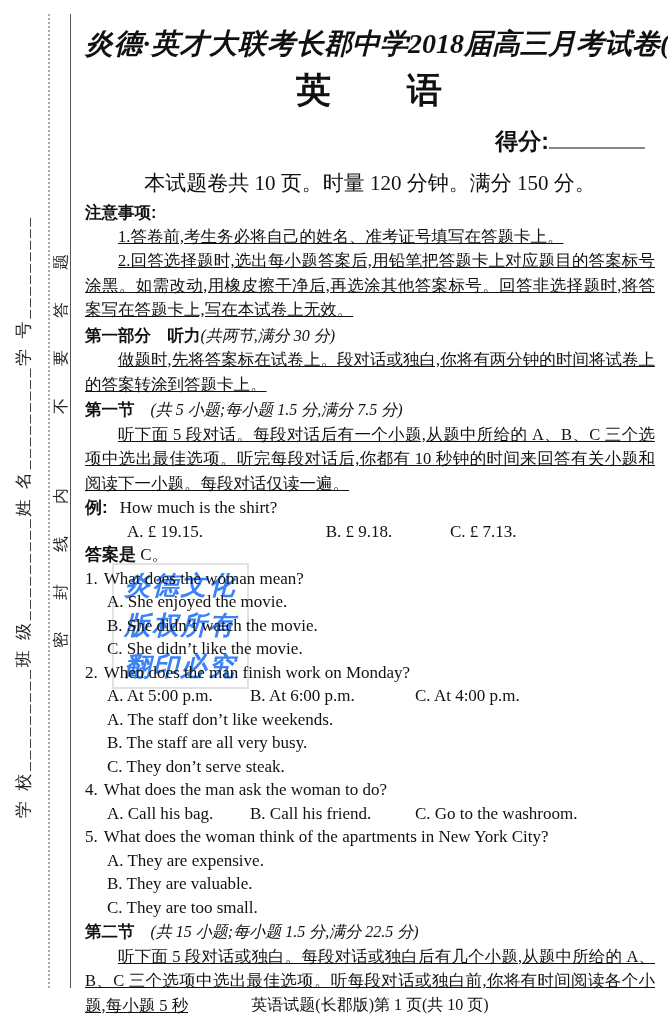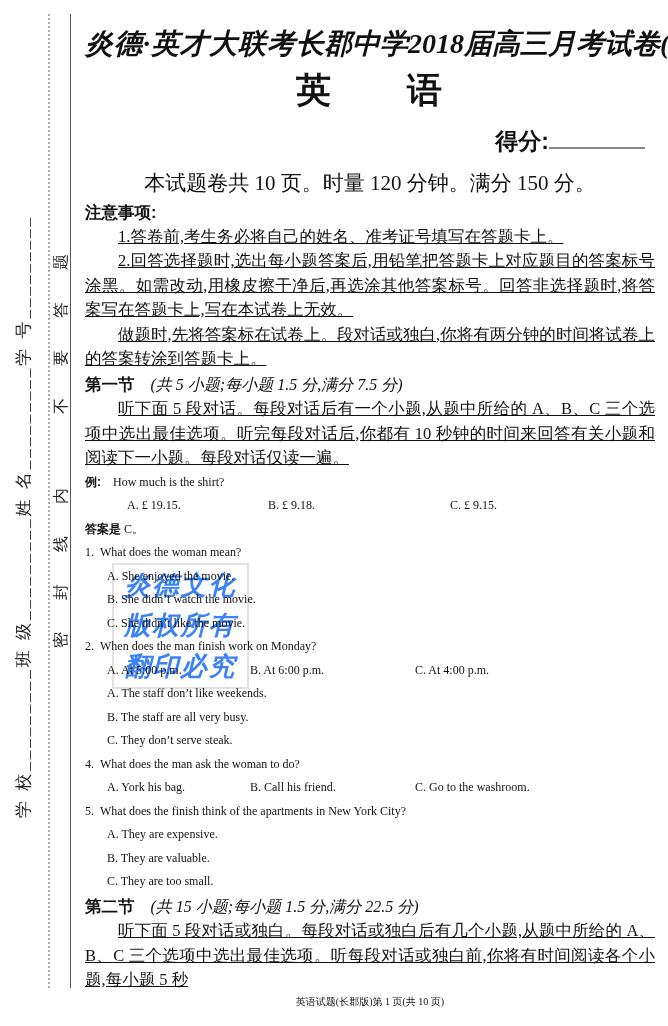--- a/index.html
+++ b/index.html
@@ -25,34 +25,34 @@
   .score-row{margin-top:16px;text-align:right;padding-right:10px;font-size:23px;line-height:22px;}
   .score-label{font-weight:bold;font-family:"Liberation Sans","DejaVu Sans",sans-serif;}
   .score-blank{display:inline-block;width:96px;height:14px;border-bottom:2px solid #888;}
   .meta{margin-top:16px;text-align:center;font-size:21px;}
   .notice-h{margin-top:3px;font-size:16.5px;font-weight:bold;line-height:24.5px;
         font-family:"Liberation Sans","DejaVu Sans",sans-serif;}
   p.para{margin:0;font-size:16.5px;line-height:24.5px;text-indent:2em;text-align:justify;text-decoration:underline;}
   .sec-h{font-size:16.5px;line-height:24.5px;}
   .h-sans{font-weight:bold;font-family:"Liberation Sans","DejaVu Sans",sans-serif;}
   .h-paren{font-style:italic;font-size:16px;}
-  .example div,.question div{line-height:23.5px;font-size:12px;}
+  .example div,.question div{line-height:23.5px;font-size:17px;}
   .ex-q .en{margin-left:12px;}
   .ex-row{display:flex;padding-left:42px;}
   .ex-row .c0{width:141px;}
-  .ex-row .c1{width:182px;}
+  .ex-row .c1{width:182px;text-align:center;}
   .ex-row .c2{flex:1;}
   .opt-line{padding-left:22px;}
   .opt-row{display:flex;padding-left:22px;}
   .opt-row .c0{width:143px;}
   .opt-row .c1{width:165px;}
   .opt-row .c2{flex:1;}
   .q-num{display:inline-block;}
   .q-txt{margin-left:6px;}
-  .footer{position:absolute;left:85px;top:995px;width:570px;text-align:center;font-size:10px;z-index:1;}
+  .footer{position:absolute;left:85px;top:995px;width:570px;text-align:center;font-size:16px;z-index:1;}
 </style>
 </head>
 <body>
 
 <div class="page">
 
   <div class="dotted-line"></div>
   <div class="solid-line"></div>
 
   <div class="sidebar-fields">学 校_________班 级_________姓 名_________学 号_________</div>
@@ -71,31 +71,32 @@
     <div class="subject">英　　语</div>
 
     <div class="score-row"><span class="score-label">得分:</span><span class="score-blank"></span></div>
 
     <div class="meta">本试题卷共 10 页。时量 120 分钟。满分 150 分。</div>
 
     <div class="notice-h">注意事项:</div>
     <p class="para">1.答卷前,考生务必将自己的姓名、准考证号填写在答题卡上。</p>
     <p class="para">2.回答选择题时,选出每小题答案后,用铅笔把答题卡上对应题目的答案标号涂黑。如需改动,用橡皮擦干净后,再选涂其他答案标号。回答非选择题时,将答案写在答题卡上,写在本试卷上无效。</p>
 
+    <div class="sec-h"><span class="h-sans">第一部分　听力</span><span class="h-paren">(共两节,满分 30 分)</span></div>
     <p class="para">做题时,先将答案标在试卷上。段对话或独白,你将有两分钟的时间将试卷上的答案转涂到答题卡上。</p>
 
     <div class="sec-h"><span class="h-sans">第一节</span><span class="h-paren">　(共 5 小题;每小题 1.5 分,满分 7.5 分)</span></div>
     <p class="para">听下面 5 段对话。每段对话后有一个小题,从题中所给的 A、B、C 三个选项中选出最佳选项。听完每段对话后,你都有 10 秒钟的时间来回答有关小题和阅读下一小题。每段对话仅读一遍。</p>
 
     <div class="example">
       <div class="ex-q"><span class="h-sans">例:</span><span class="en">How much is the shirt?</span></div>
       <div class="ex-row">
           <span class="c0">A.  £ 19.15.</span>
           <span class="c1">B.  £ 9.18.</span>
-          <span class="c2">C. £ 9.15.</span>
+          <span class="c2">C. £ 7.13.</span>
         </div>
       <div class="ex-ans"><span class="h-sans">答案是</span><span class="en"> C。</span></div>
     </div>
 
     <div>
         <div class="question">
           <div class="q-head"><span class="q-num">1.</span><span class="q-txt">What does the woman mean?</span></div>
           <div class="opt-line">A.  She enjoyed the movie.</div>
           <div class="opt-line">B.  She didn’t watch the movie.</div>
           <div class="opt-line">C.  She didn’t like the movie.</div>
@@ -109,27 +110,27 @@
           </div>
         </div>
         <div class="question">
           <div class="opt-line">A.  The staff don’t like weekends.</div>
           <div class="opt-line">B.  The staff are all very busy.</div>
           <div class="opt-line">C.  They don’t serve steak.</div>
         </div>
         <div class="question">
           <div class="q-head"><span class="q-num">4.</span><span class="q-txt">What does the man ask the woman to do?</span></div>
           <div class="opt-row">
-            <span class="c0">A.  York his bag.</span>
+            <span class="c0">A.  Call his bag.</span>
             <span class="c1">B.  Call his friend.</span>
             <span class="c2">C.  Go to the washroom.</span>
           </div>
         </div>
         <div class="question">
-          <div class="q-head"><span class="q-num">5.</span><span class="q-txt">What does the finish think of the apartments in New York City?</span></div>
+          <div class="q-head"><span class="q-num">5.</span><span class="q-txt">What does the woman think of the apartments in New York City?</span></div>
           <div class="opt-line">A.  They are expensive.</div>
           <div class="opt-line">B.  They are valuable.</div>
           <div class="opt-line">C.  They are too small.</div>
         </div>
       </div>
 
     <div class="sec-h"><span class="h-sans">第二节</span><span class="h-paren">　(共 15 小题;每小题 1.5 分,满分 22.5 分)</span></div>
     <p class="para">听下面 5 段对话或独白。每段对话或独白后有几个小题,从题中所给的 A、B、C 三个选项中选出最佳选项。听每段对话或独白前,你将有时间阅读各个小题,每小题 5 秒</p>
 
   </div>

